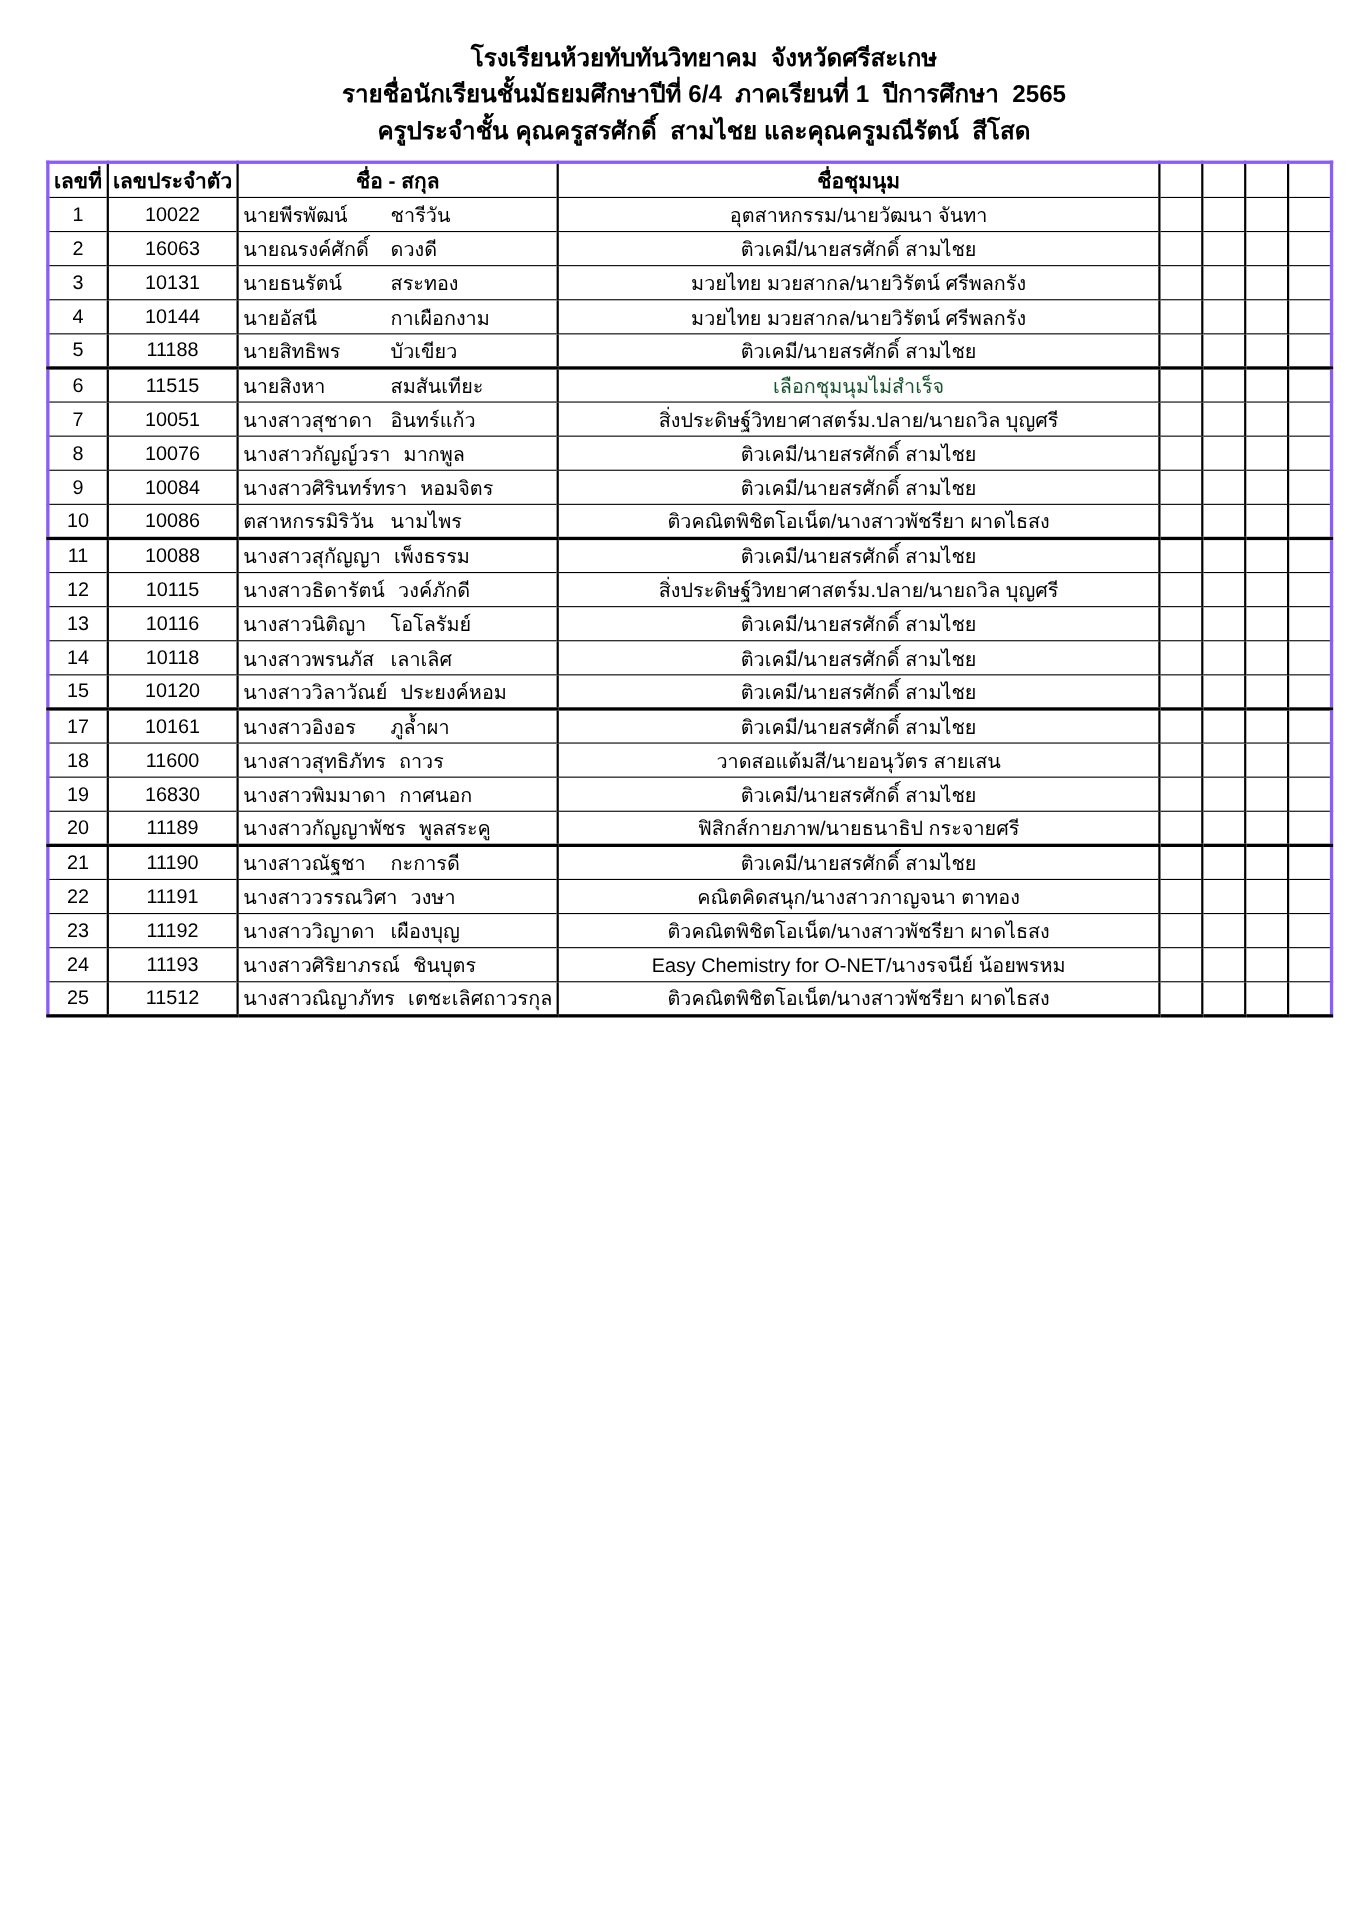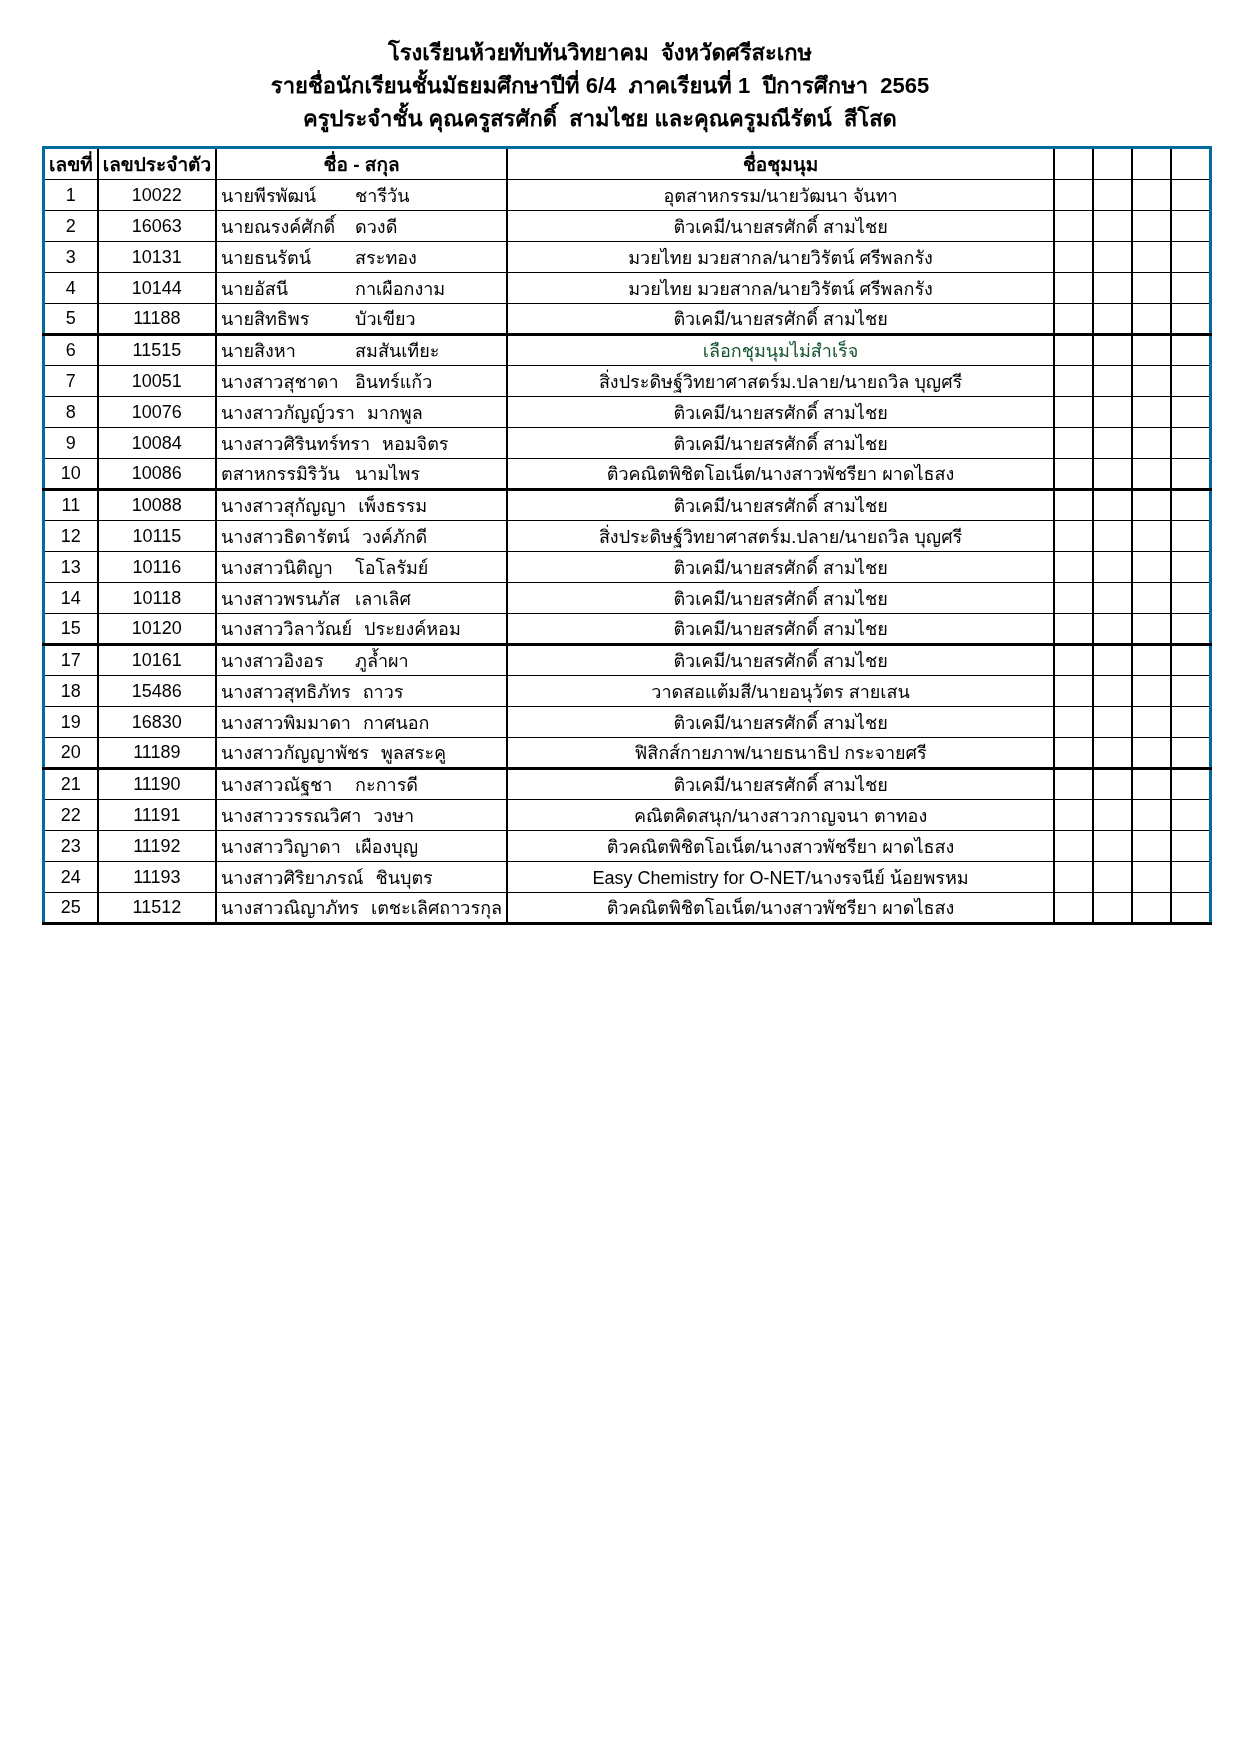--- a/index.html
+++ b/index.html
@@ -13,33 +13,34 @@
     height: 1754px;
     background: #ffffff;
     font-family: "Liberation Sans", "DejaVu Sans", sans-serif;
     color: #000000;
     overflow: hidden;
   }
   .titles {
     padding-top: 36px;
     width: 1200px;
     text-align: center;
+    padding-left: 40px;
   }
   .title-line {
     font-size: 22px;
     font-weight: bold;
     line-height: 33px;
     white-space: pre;
   }
   table.roster {
     border-collapse: collapse;
     table-layout: fixed;
     margin-left: 42px;
     margin-top: 11px;
-    border: 3px solid #0369a1;
+    border: 3px solid #8b5cf6;
   }
   table.roster th, table.roster td {
     border-left: 2px solid #000000;
     border-right: 2px solid #000000;
     border-top: 1.5px solid #000000;
     border-bottom: 1.5px solid #000000;
     padding: 0 4px;
     overflow: hidden;
     white-space: nowrap;
     height: 31px;
@@ -260,21 +261,21 @@
           <td class="c-id">10161</td>
           <td class="c-name"><span class="first-name">นางสาวอิงอร</span><span>ภูล้ำผา</span></td>
           <td class="c-club">ติวเคมี/นายสรศักดิ์ สามไชย</td>
           <td class="c-blank"></td>
           <td class="c-blank"></td>
           <td class="c-blank"></td>
           <td class="c-blank"></td>
         </tr>
         <tr>
           <td class="c-no">18</td>
-          <td class="c-id">15486</td>
+          <td class="c-id">11600</td>
           <td class="c-name"><span class="first-name">นางสาวสุทธิภัทร</span><span>ถาวร</span></td>
           <td class="c-club">วาดสอแต้มสี/นายอนุวัตร สายเสน</td>
           <td class="c-blank"></td>
           <td class="c-blank"></td>
           <td class="c-blank"></td>
           <td class="c-blank"></td>
         </tr>
         <tr>
           <td class="c-no">19</td>
           <td class="c-id">16830</td>

